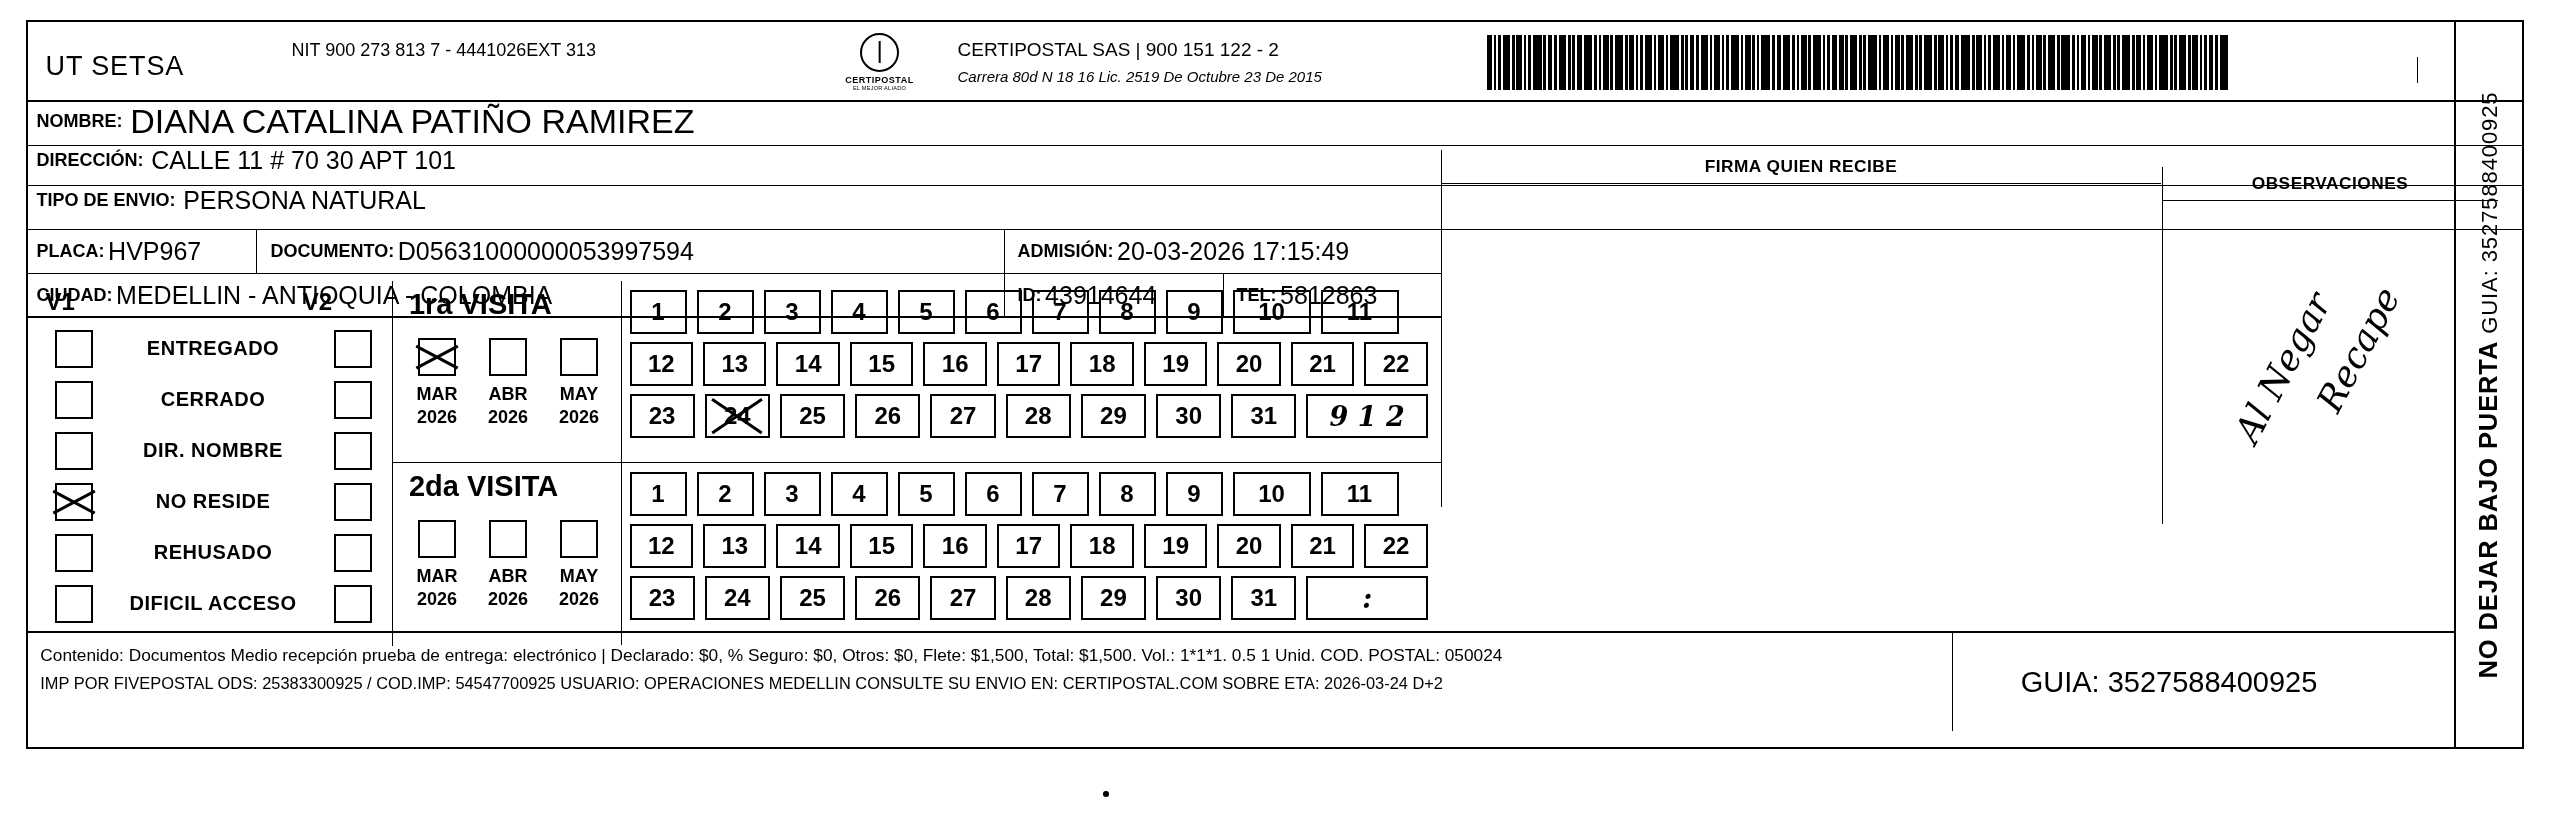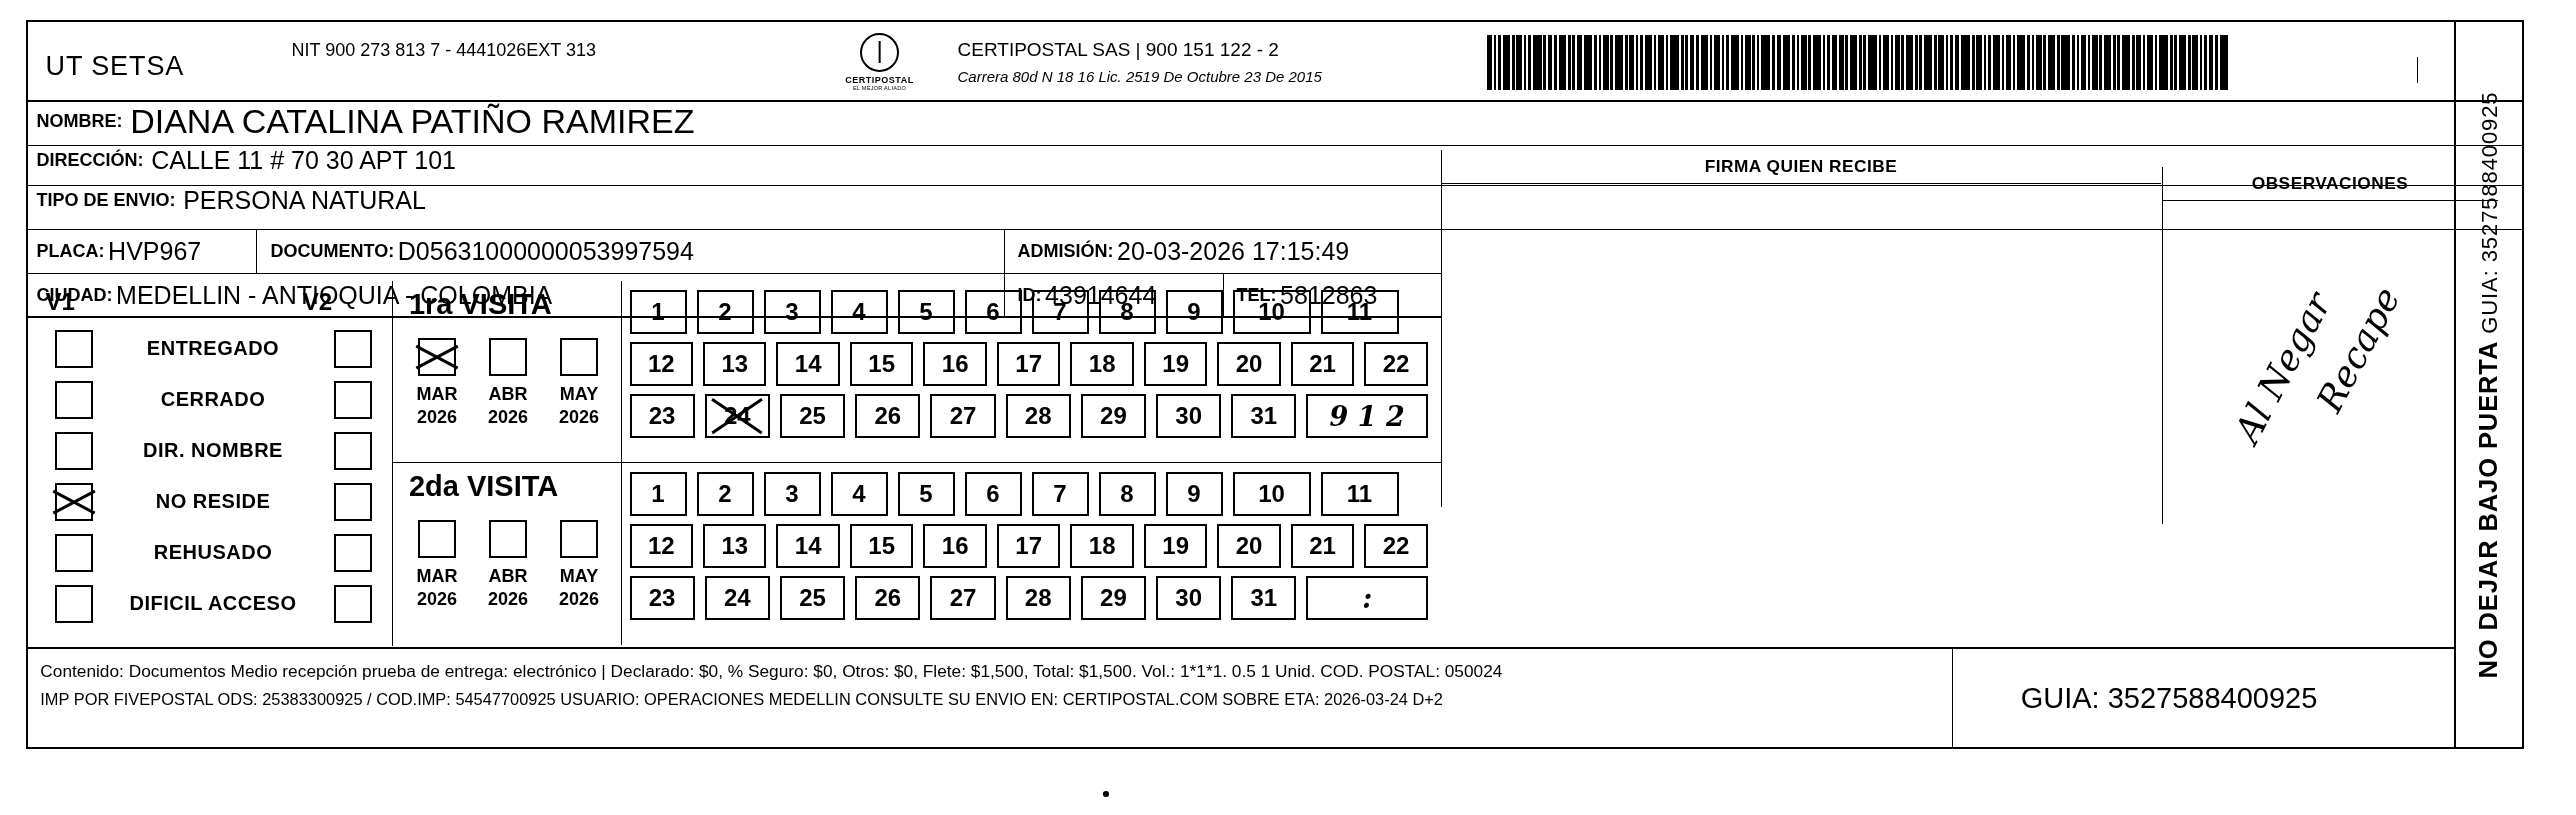--- a/index.html
+++ b/index.html
@@ -77,21 +77,21 @@
   .dayrow{display:flex;margin-bottom:8.2px;}
   .day{width:57px;height:44px;border:2.7px solid #000;box-sizing:border-box;margin-right:10px;display:flex;align-items:center;justify-content:center;font-size:24px;font-weight:bold;position:relative;}
   .day.w{width:78px;}
   .day.open{width:146px;font-size:24px;}
   .day.x:before,.day.x:after{content:"";position:absolute;left:50%;top:50%;width:60px;height:2.7px;background:#000;}
   .day.x:before{transform:translate(-50%,-50%) rotate(34deg);}
   .day.x:after{transform:translate(-50%,-50%) rotate(-34deg);}
   .visitsep{position:absolute;left:228px;top:0;bottom:0;width:1.8px;background:#000;}
 
   
-  .footer{position:absolute;left:0;right:67px;bottom:0;height:100px;border-top:2.7px solid #000;box-sizing:border-box;}
+  .footer{position:absolute;left:0;right:67px;bottom:16px;height:100px;border-top:2.7px solid #000;box-sizing:border-box;}
   .foot-text{position:absolute;left:12.8px;top:9px;width:1888px;font-size:17.3px;line-height:1.6;}
   .foot-text .l2{font-size:16.4px;}
   .guia-box{position:absolute;left:1924px;top:0;bottom:0;width:434px;border-left:1.8px solid #000;box-sizing:border-box;display:flex;align-items:center;justify-content:center;font-size:29px;}
 
   
   .scrawl{position:absolute;font-family:"DejaVu Serif",serif;font-style:italic;font-size:36px;transform:rotate(-62deg);white-space:nowrap;}
   .hand-nums{font-family:"DejaVu Serif",serif;font-style:italic;font-size:27px;}
   .bottom-dot{position:absolute;left:1103px;top:791px;width:5.5px;height:5.5px;background:#000;border-radius:50%;}
 </style>
 </head>

